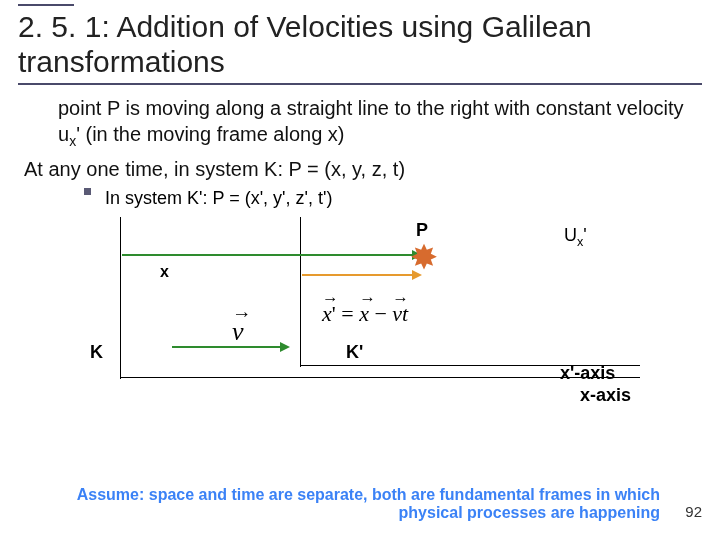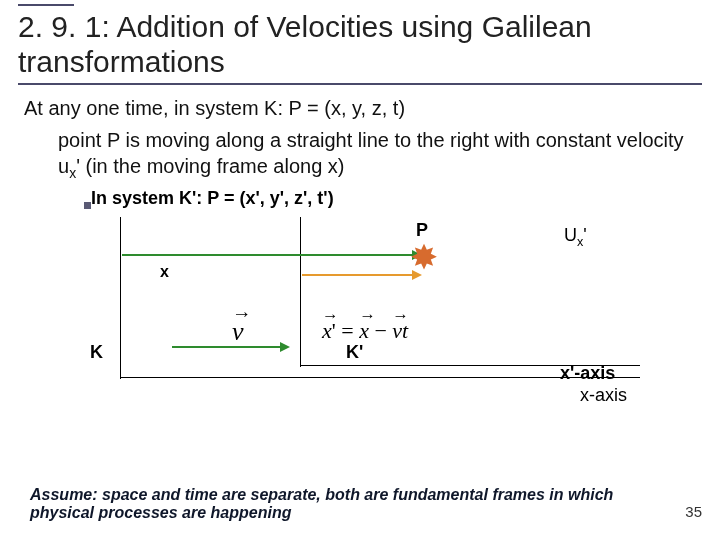--- a/index.html
+++ b/index.html
@@ -41,23 +41,22 @@
     font-size: 20px;
     color: #111;
     line-height: 1.3;
     margin: 2px 0 6px 40px;
   }
   .body-text.noindent { margin-left: 6px; }
   .sub-bullet {
     font-size: 18px;
     margin: 6px 0 6px 66px;
     display: flex;
-    align-items: flex-end;
-    gap: 0;
-    font-weight: bold;
+    align-items: flex-start;
+    gap: 14px;
   }
   .sq {
     width: 7px; height: 7px;
     background: #5a5a75;
     display: inline-block;
     flex-shrink: 0;
   }
   .subtxt { }
   .subs { font-size: 0.7em; vertical-align: sub; }
 
@@ -148,46 +147,45 @@
     font-style: normal;
     font-size: 0.75em;
   }
 
   .footer-note {
     position: absolute;
     bottom: 18px;
     left: 30px;
     right: 60px;
     font-size: 16px;
-    font-style: italic;
     font-weight: bold;
-    text-align: left;
-    color: #0f172a;
+    text-align: right;
+    color: #3b82f6;
   }
   .slide-num {
     position: absolute;
     bottom: 20px;
     right: 18px;
     font-size: 15px;
     color: #333;
   }
 </style>
 </head>
 <body>
 
 <div class="slide">
 
   <div class="title-block">
-    <div class="title">2. 9. 1: Addition of Velocities using Galilean transformations</div>
-  </div>
-
-  <div class="body-text noindent">At any one time, in system K: P = (x, y, z, t)</div>
+    <div class="title">2. 5. 1: Addition of Velocities using Galilean transformations</div>
+  </div>
+
   <div class="body-text">
     <span>point P is moving along a straight line to the right with constant velocity u</span><span class="subs">x</span><span>' (in the moving frame along x)</span>
   </div>
+  <div class="body-text noindent">At any one time, in system K: P = (x, y, z, t)</div>
 
   <div class="sub-bullet">
     <span class="sq"></span>
     <span class="subtxt">In system K': P = (x', y', z', t')</span>
   </div>
 
   <div class="diagram">
     <div class="vaxis-k"></div>
     <div class="vaxis-kprime"></div>
     <div class="x-axis-main"></div>
@@ -211,26 +209,26 @@
     <div class="star" style="left:384px; top:40px;">✸</div>
 
     <div class="lbl" style="left:376px; top:3px;">P</div>
     <div class="lbl" style="left:500px; top:8px; font-weight:normal;margin-left:24px;">
       <span>U</span><span class="subs">x</span><span>'</span>
     </div>
     <div class="lbl small" style="left:120px; top:46px;">x</div>
     <div class="lbl" style="left:50px; top:125px;">K</div>
     <div class="lbl" style="left:306px; top:125px;">K'</div>
     <div class="lbl" style="left:520px; top:146px; font-weight:bold;">x'-axis</div>
-    <div class="lbl" style="left:540px; top:168px; font-weight:normal;">x-axis</div>
+    <div class="lbl" style="left:540px; top:168px; font-weight:bold;">x-axis</div>
 
     <div class="eq" style="left:192px; top:100px; font-size:26px;">
       <span class="vec">v</span>
     </div>
 
-    <div class="eq" style="left:282px; top:84px;margin-top:17px;">
+    <div class="eq" style="left:282px; top:84px;">
       <span class="vec">x</span><span style="font-style:normal;">'</span><span style="font-style:normal;"> = </span><span class="vec">x</span><span style="font-style:normal;"> − </span><span class="vec">v</span><span>t</span>
     </div>
   </div>
 
   <div class="footer-note">Assume: space and time are separate, both are fundamental frames in which physical processes are happening</div>
-  <div class="slide-num">35</div>
+  <div class="slide-num">92</div>
 </div>
 
 </body></html>

